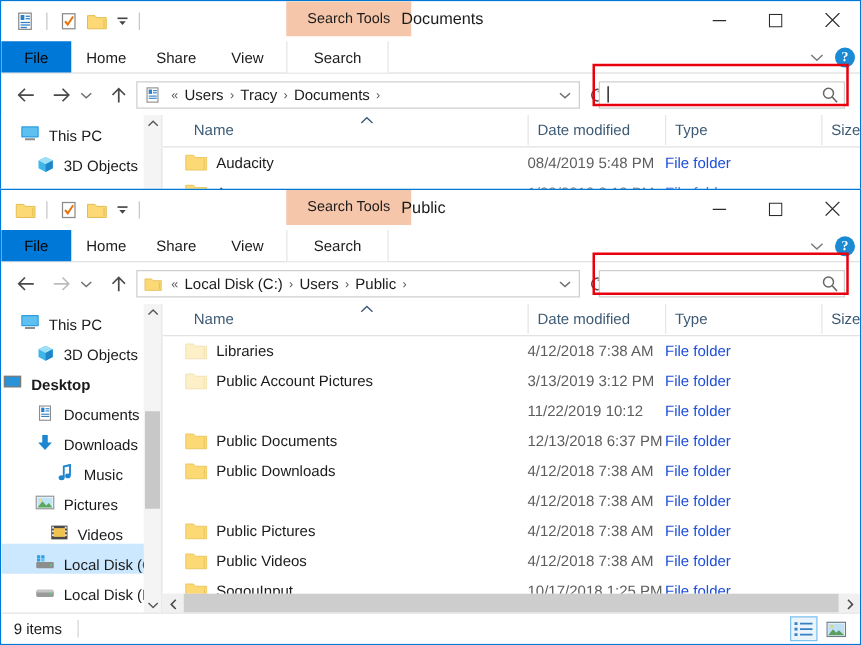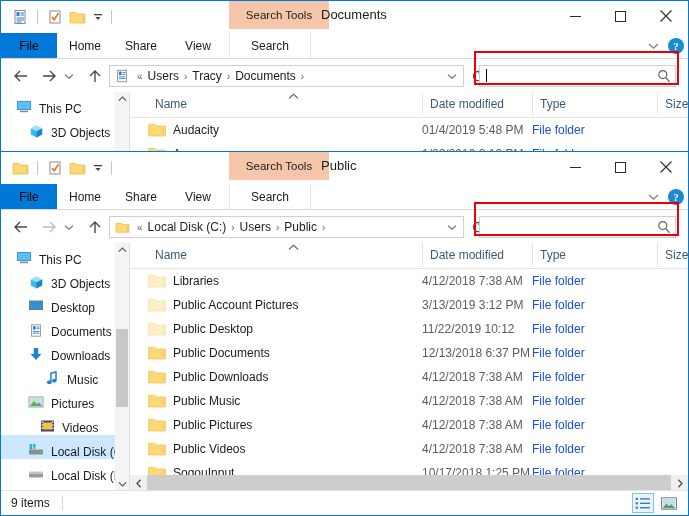--- a/index.html
+++ b/index.html
@@ -290,21 +290,21 @@
         </div>
 
         <div class="row">
           <span class="cellname">
             <svg class="foldericon" viewBox="0 0 18 16">
               <path d="M0.6 2.2 h6.2 l1.5 1.8 H17.4 V14 H0.6 Z" fill="#fcd975" stroke="#e8c458" stroke-width="0.7"></path>
               <path d="M15.4 5.2 V13.2" stroke="#e8c458" stroke-width="0.7"></path>
             </svg>
             <span>Audacity</span>
           </span>
-          <span class="celldate" style="left:292px;">01/4/2019 5:48 PM</span>
+          <span class="celldate" style="left:292px;">08/4/2019 5:48 PM</span>
           <span class="celltype" style="left:402px;">File folder</span>
         </div>
 
         <div class="row">
           <span class="cellname">
             <svg class="foldericon" viewBox="0 0 18 16">
               <path d="M0.6 2.2 h6.2 l1.5 1.8 H17.4 V14 H0.6 Z" fill="#fcd975" stroke="#e8c458" stroke-width="0.7"></path>
               <path d="M15.4 5.2 V13.2" stroke="#e8c458" stroke-width="0.7"></path>
             </svg>
             <span>A</span>
@@ -467,21 +467,21 @@
         <div class="navitem" style="padding-left:26px;">
           <span class="navicon">
             <svg width="15" height="15" viewBox="0 0 15 15">
               <path d="M7.5 1.5 L13.2 4.4 L13.2 10.6 L7.5 13.5 L1.8 10.6 L1.8 4.4 Z" fill="#3fb6e8"></path>
               <path d="M7.5 1.5 L13.2 4.4 L7.5 7.3 L1.8 4.4 Z" fill="#9fe0f7"></path>
               <path d="M7.5 7.3 L13.2 4.4 L13.2 10.6 L7.5 13.5 Z" fill="#1e86c8"></path>
             </svg>
           </span>
           <span>3D Objects</span>
         </div>
-        <div class="navitem" style="padding-left:26px;">
+        <div class="navitem" style="font-weight:bold;">
           <span class="navicon">
             <svg width="16" height="14" viewBox="0 0 16 14">
               <rect x="1" y="1.5" width="14" height="9.5" fill="#7a7a7a"></rect>
               <rect x="2" y="2.5" width="12" height="7.5" fill="#2a93d8"></rect>
             </svg>
           </span>
           <span>Desktop</span>
         </div>
         <div class="navitem" style="padding-left:26px;">
           <span class="navicon">
@@ -610,27 +610,20 @@
               <svg class="foldericon" viewBox="0 0 18 16">
                 <path d="M0.6 2.2 h6.2 l1.5 1.8 H17.4 V14 H0.6 Z" fill="#fdf0c8" stroke="#f0dfa8" stroke-width="0.7"></path>
                 <path d="M15.4 5.2 V13.2" stroke="#f0dfa8" stroke-width="0.7"></path>
               </svg>
               <span>Public Account Pictures</span>
             </span>
             <span class="celldate" style="left:292px;">3/13/2019 3:12 PM</span>
             <span class="celltype" style="left:402px;">File folder</span>
           </div>
           <div class="row">
-            <span class="cellname">
-              <svg class="foldericon" viewBox="0 0 18 16">
-                <path d="M0.6 2.2 h6.2 l1.5 1.8 H17.4 V14 H0.6 Z" fill="#fdf0c8" stroke="#f0dfa8" stroke-width="0.7"></path>
-                <path d="M15.4 5.2 V13.2" stroke="#f0dfa8" stroke-width="0.7"></path>
-              </svg>
-              <span>Public Desktop</span>
-            </span>
             <span class="celldate" style="left:292px;">11/22/2019 10:12</span>
             <span class="celltype" style="left:402px;">File folder</span>
           </div>
           <div class="row">
             <span class="cellname">
               <svg class="foldericon" viewBox="0 0 18 16">
                 <path d="M0.6 2.2 h6.2 l1.5 1.8 H17.4 V14 H0.6 Z" fill="#fcd975" stroke="#e8c458" stroke-width="0.7"></path>
                 <path d="M15.4 5.2 V13.2" stroke="#e8c458" stroke-width="0.7"></path>
               </svg>
               <span>Public Documents</span>
@@ -643,27 +636,20 @@
               <svg class="foldericon" viewBox="0 0 18 16">
                 <path d="M0.6 2.2 h6.2 l1.5 1.8 H17.4 V14 H0.6 Z" fill="#fcd975" stroke="#e8c458" stroke-width="0.7"></path>
                 <path d="M15.4 5.2 V13.2" stroke="#e8c458" stroke-width="0.7"></path>
               </svg>
               <span>Public Downloads</span>
             </span>
             <span class="celldate" style="left:292px;">4/12/2018 7:38 AM</span>
             <span class="celltype" style="left:402px;">File folder</span>
           </div>
           <div class="row">
-            <span class="cellname">
-              <svg class="foldericon" viewBox="0 0 18 16">
-                <path d="M0.6 2.2 h6.2 l1.5 1.8 H17.4 V14 H0.6 Z" fill="#fcd975" stroke="#e8c458" stroke-width="0.7"></path>
-                <path d="M15.4 5.2 V13.2" stroke="#e8c458" stroke-width="0.7"></path>
-              </svg>
-              <span>Public Music</span>
-            </span>
             <span class="celldate" style="left:292px;">4/12/2018 7:38 AM</span>
             <span class="celltype" style="left:402px;">File folder</span>
           </div>
           <div class="row">
             <span class="cellname">
               <svg class="foldericon" viewBox="0 0 18 16">
                 <path d="M0.6 2.2 h6.2 l1.5 1.8 H17.4 V14 H0.6 Z" fill="#fcd975" stroke="#e8c458" stroke-width="0.7"></path>
                 <path d="M15.4 5.2 V13.2" stroke="#e8c458" stroke-width="0.7"></path>
               </svg>
               <span>Public Pictures</span>

